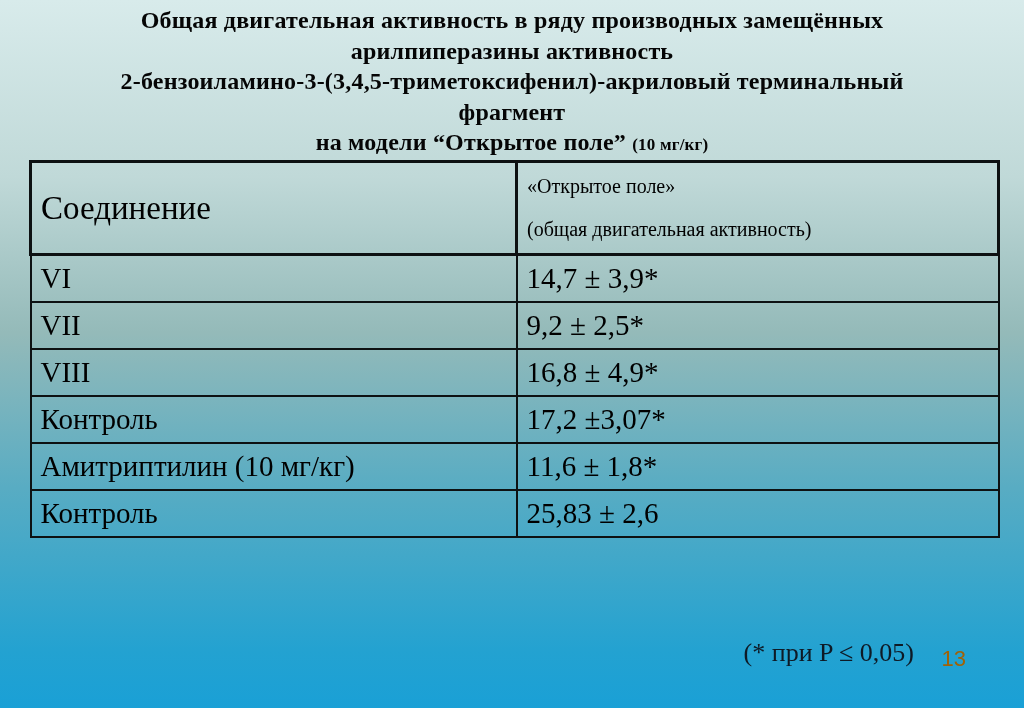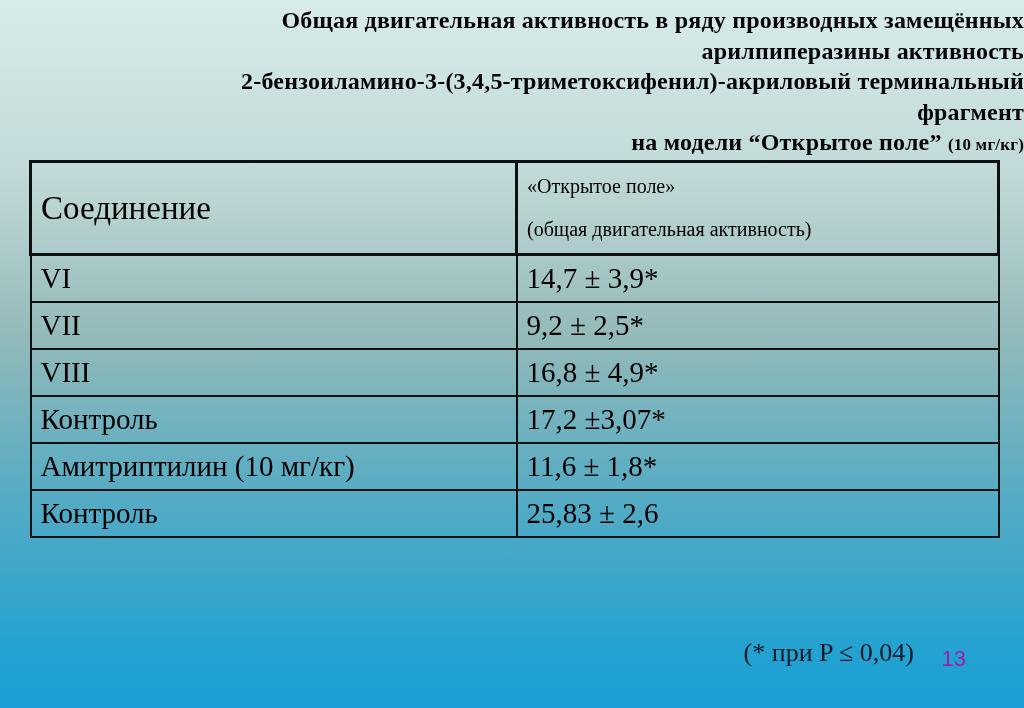--- a/index.html
+++ b/index.html
@@ -10,21 +10,21 @@
       #d8ebeb 0%,
       #c0d9d8 25%,
       #94bab9 47%,
       #58acc3 69%,
       #23a2d1 92%,
       #1aa0d6 100%);
   }
   .slide { position: absolute; inset: 0; }
   .title {
     position: absolute; top: 5px; left: 0; width: 1024px;
-    text-align: right; color: #050505; font-weight: bold;
+    text-align: center; color: #050505; font-weight: bold;
     font-size: 24px; line-height: 30.5px; letter-spacing: 0.2px;
   }
   .title .small { font-size: 17px; }
   table.results {
     position: absolute; left: 29px; top: 160px; width: 968px;
     border-collapse: collapse; table-layout: fixed;
     color: #000000;
   }
   table.results td {
     border: 2.5px solid #0d1112;
@@ -36,21 +36,21 @@
   td.hdr-right { font-size: 20px; }
   .hdr-line { line-height: 43px; }
   td.cell { font-size: 29px; height: 45px; }
   .footnote {
     position: absolute; top: 638px; right: 110px;
     font-size: 26px; color: #0e1a26;
   }
   .page-number {
     position: absolute; top: 646px; right: 58px;
     font-family: "Liberation Sans", sans-serif;
-    font-size: 22px; color: #a21caf;
+    font-size: 22px; color: #a16207;
   }
 </style>
 </head>
 <body>
 
 <div class="slide">
 
   <div class="title">
     <div>Общая двигательная активность в ряду производных замещённых</div>
     <div>арилпиперазины активность</div>
@@ -92,16 +92,16 @@
         <td class="cell">Амитриптилин (10 мг/кг)</td>
         <td class="cell">11,6 ± 1,8*</td>
       </tr>
       <tr>
         <td class="cell">Контроль</td>
         <td class="cell">25,83 ± 2,6</td>
       </tr>
     </tbody>
   </table>
 
-  <div class="footnote">(* при P ≤ 0,04)</div>
+  <div class="footnote">(* при P ≤ 0,05)</div>
   <div class="page-number">13</div>
 
 </div>
 
 </body></html>

